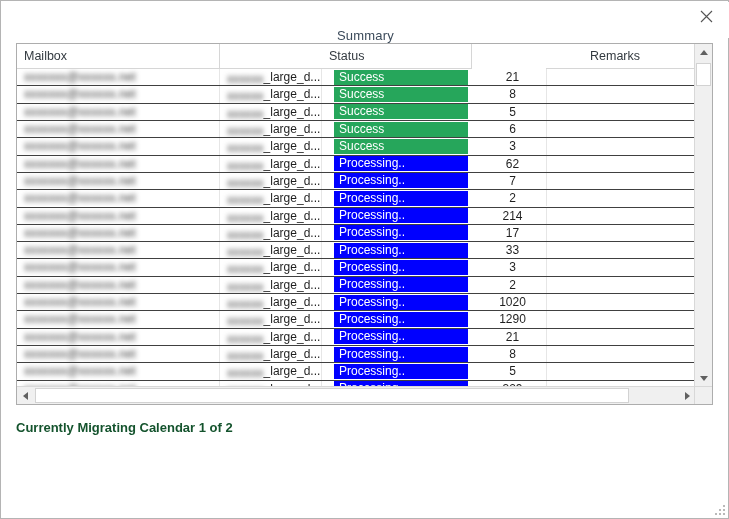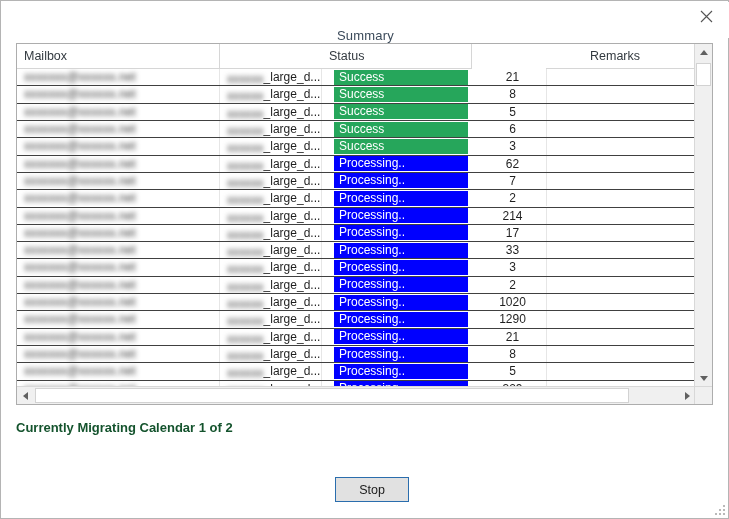--- a/index.html
+++ b/index.html
@@ -472,21 +472,20 @@
       <div class="hsb-arrow" id="hscroll-right">
           <div class="tri tri-right"></div>
         </div>
     </div>
 
     <div id="grid-corner"></div>
   </div>
 
   <div id="status-message">Currently Migrating Calendar 1 of 2</div>
 
-  <button id="stop-button">Stop</button>
 
   <div id="resize-grip">
     <i style="right:0;bottom:0;"></i>
     <i style="right:4px;bottom:0;"></i>
     <i style="right:8px;bottom:0;"></i>
     <i style="right:0;bottom:4px;"></i>
     <i style="right:4px;bottom:4px;"></i>
     <i style="right:0;bottom:8px;"></i>
   </div>
 

